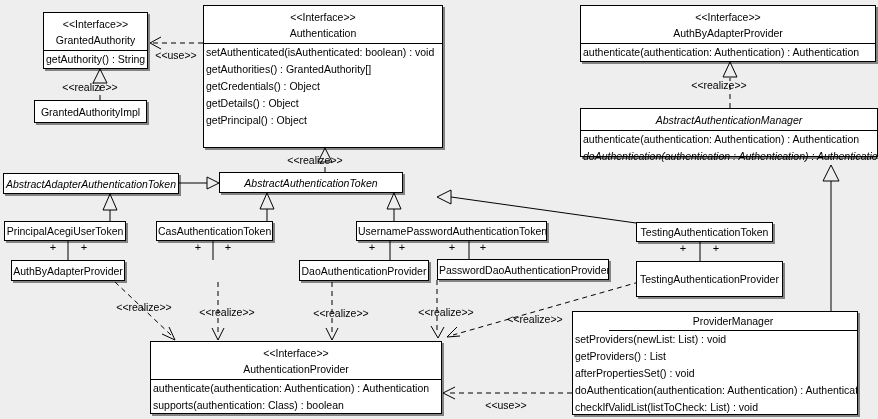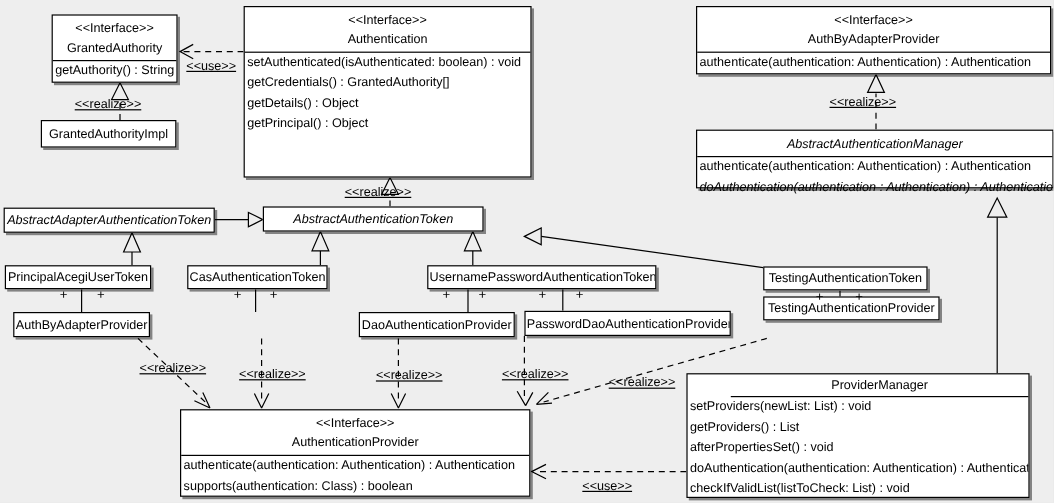--- a/index.html
+++ b/index.html
@@ -14,21 +14,20 @@
   }
   .hdr{border-bottom:1px solid #000;text-align:center;padding:3px 2px 2px;}
   .hdr .st,.hdr .nm{line-height:16px;white-space:nowrap;overflow:hidden;}
   .mets .m{line-height:17px;padding:0 2px;white-space:nowrap;overflow:hidden;}
   .one{display:flex;align-items:center;justify-content:center;text-align:center;}
   .one .nm{white-space:nowrap;overflow:hidden;padding:0 1px;}
   .it{font-style:italic;}
   .elabel{
     position:absolute;transform:translate(-50%,0);font-size:10.5px;line-height:11px;
     white-space:nowrap;
-    text-decoration:underline;
   }
   .plus{
     position:absolute;transform:translate(-50%,-50%);font-size:11px;line-height:11px;
   }
   #edges{position:absolute;left:0;top:0;pointer-events:none;}
   #edges path,#edges line{stroke:#000;stroke-width:1;fill:none;}
   #edges polygon{stroke:#000;stroke-width:1;fill:#eeeeee;}
   #edges .dash{stroke-dasharray:5,4;}
 </style>
 </head>
@@ -145,21 +144,22 @@
     <div class="nm">GrantedAuthorityImpl</div>
   </div>
 
   <div class="cls" style="left:203px;top:5px;width:240px;height:143px">
     <div class="hdr">
       <div class="st">&lt;&lt;Interface&gt;&gt;</div>
       <div class="nm">Authentication</div>
     </div>
     <div class="mets">
       <div class="m">setAuthenticated(isAuthenticated: boolean) : void</div>
-      <div class="m">getCredentials() : GrantedAuthority[]</div>
+      <div class="m">getAuthorities() : GrantedAuthority[]</div>
+      <div class="m">getCredentials() : Object</div>
       <div class="m">getDetails() : Object</div>
       <div class="m">getPrincipal() : Object</div>
     </div>
   </div>
 
   <div class="cls" style="left:580px;top:5px;width:296px;height:57px">
     <div class="hdr">
       <div class="st">&lt;&lt;Interface&gt;&gt;</div>
       <div class="nm">AuthByAdapterProvider</div>
     </div>
@@ -208,21 +208,21 @@
 
 
   <div class="cls one" style="left:299px;top:260px;width:130px;height:21px">
     <div class="nm">DaoAuthenticationProvider</div>
   </div>
 
   <div class="cls one" style="left:437px;top:259px;width:172px;height:21px">
     <div class="nm">PasswordDaoAuthenticationProvider</div>
   </div>
 
-  <div class="cls one" style="left:636px;top:247px;width:147px;height:20px">
+  <div class="cls one" style="left:636px;top:261px;width:147px;height:36px">
     <div class="nm">TestingAuthenticationProvider</div>
   </div>
 
   <div class="cls" style="left:150px;top:341px;width:292px;height:73px">
     <div class="hdr">
       <div class="st">&lt;&lt;Interface&gt;&gt;</div>
       <div class="nm">AuthenticationProvider</div>
     </div>
     <div class="mets">
       <div class="m">authenticate(authentication: Authentication) : Authentication</div>

